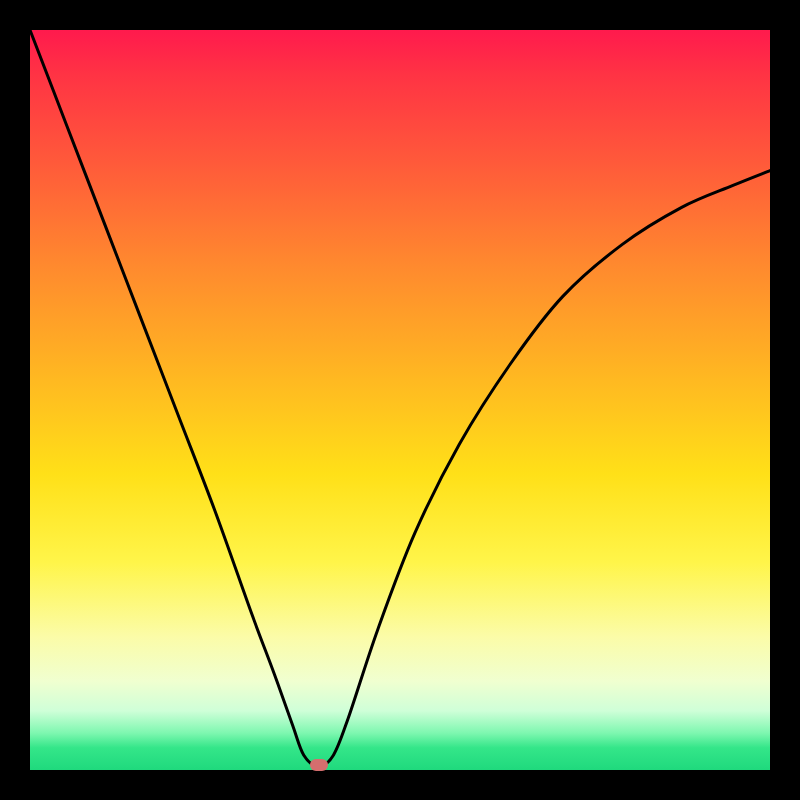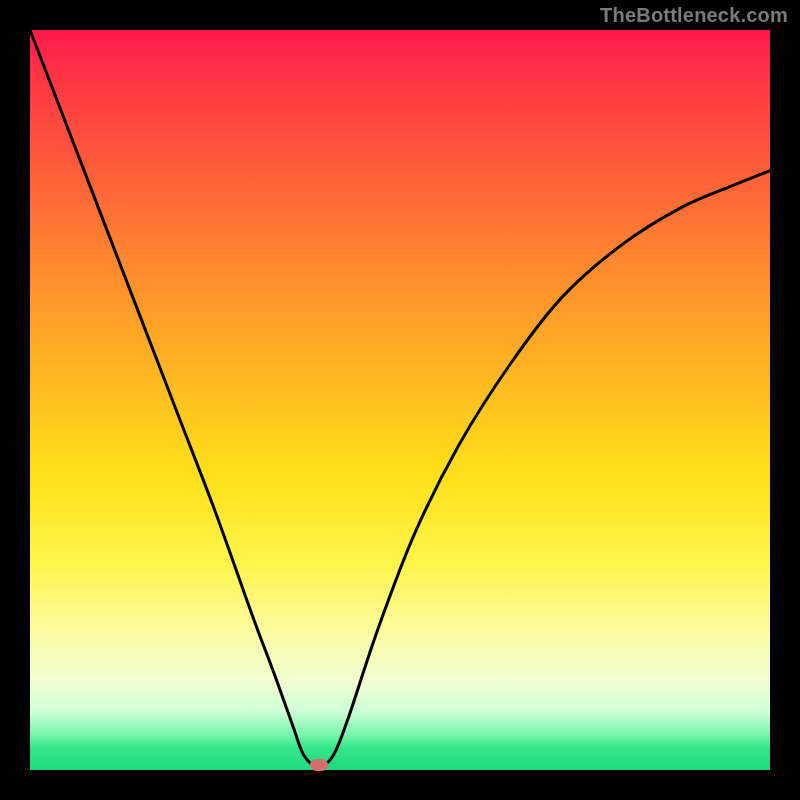--- a/index.html
+++ b/index.html
@@ -64,21 +64,20 @@
     font-weight: 600;
     letter-spacing: 0.2px;
     user-select: none;
   }
 </style>
 </head>
 <body>
 
 <div class="wrapper">
 
-  <div class="watermark">TheBottleneck.com</div>
 
   <div class="plot-area">
 
     <svg class="curve" viewBox="0 0 740 740" preserveAspectRatio="none">
       <path id="curve-path" fill="none" stroke="#000000" stroke-width="3" stroke-linejoin="round" stroke-linecap="round" d="M 0.00 0.00 C 6.17 16.03, 24.67 64.13, 37.00 96.20 C 49.33 128.27, 61.67 160.33, 74.00 192.40 C 86.33 224.47, 98.67 256.53, 111.00 288.60 C 123.33 320.67, 135.67 352.73, 148.00 384.80 C 160.33 416.87, 172.67 447.70, 185.00 481.00 C 197.33 514.30, 212.13 557.47, 222.00 584.60 C 231.87 611.73, 237.42 625.30, 244.20 643.80 C 250.98 662.30, 257.77 682.03, 262.70 695.60 C 267.63 709.17, 269.48 718.42, 273.80 725.20 C 278.12 731.98, 283.67 736.30, 288.60 736.30 C 293.53 736.30, 298.47 733.22, 303.40 725.20 C 308.33 717.18, 310.80 709.17, 318.20 688.20 C 325.60 667.23, 336.70 630.23, 347.80 599.40 C 358.90 568.57, 371.23 534.03, 384.80 503.20 C 398.37 472.37, 413.17 442.77, 429.20 414.40 C 445.23 386.03, 463.73 357.67, 481.00 333.00 C 498.27 308.33, 514.30 286.13, 532.80 266.40 C 551.30 246.67, 572.27 229.40, 592.00 214.60 C 611.73 199.80, 632.70 187.47, 651.20 177.60 C 669.70 167.73, 688.20 161.57, 703.00 155.40 C 717.80 149.23, 733.83 143.07, 740.00 140.60"></path>
     </svg>
 
     <div id="marker" class="marker" style="left: 288.6px; top: 734.82px; background: rgb(212, 110, 110);"></div>
   </div>
 

